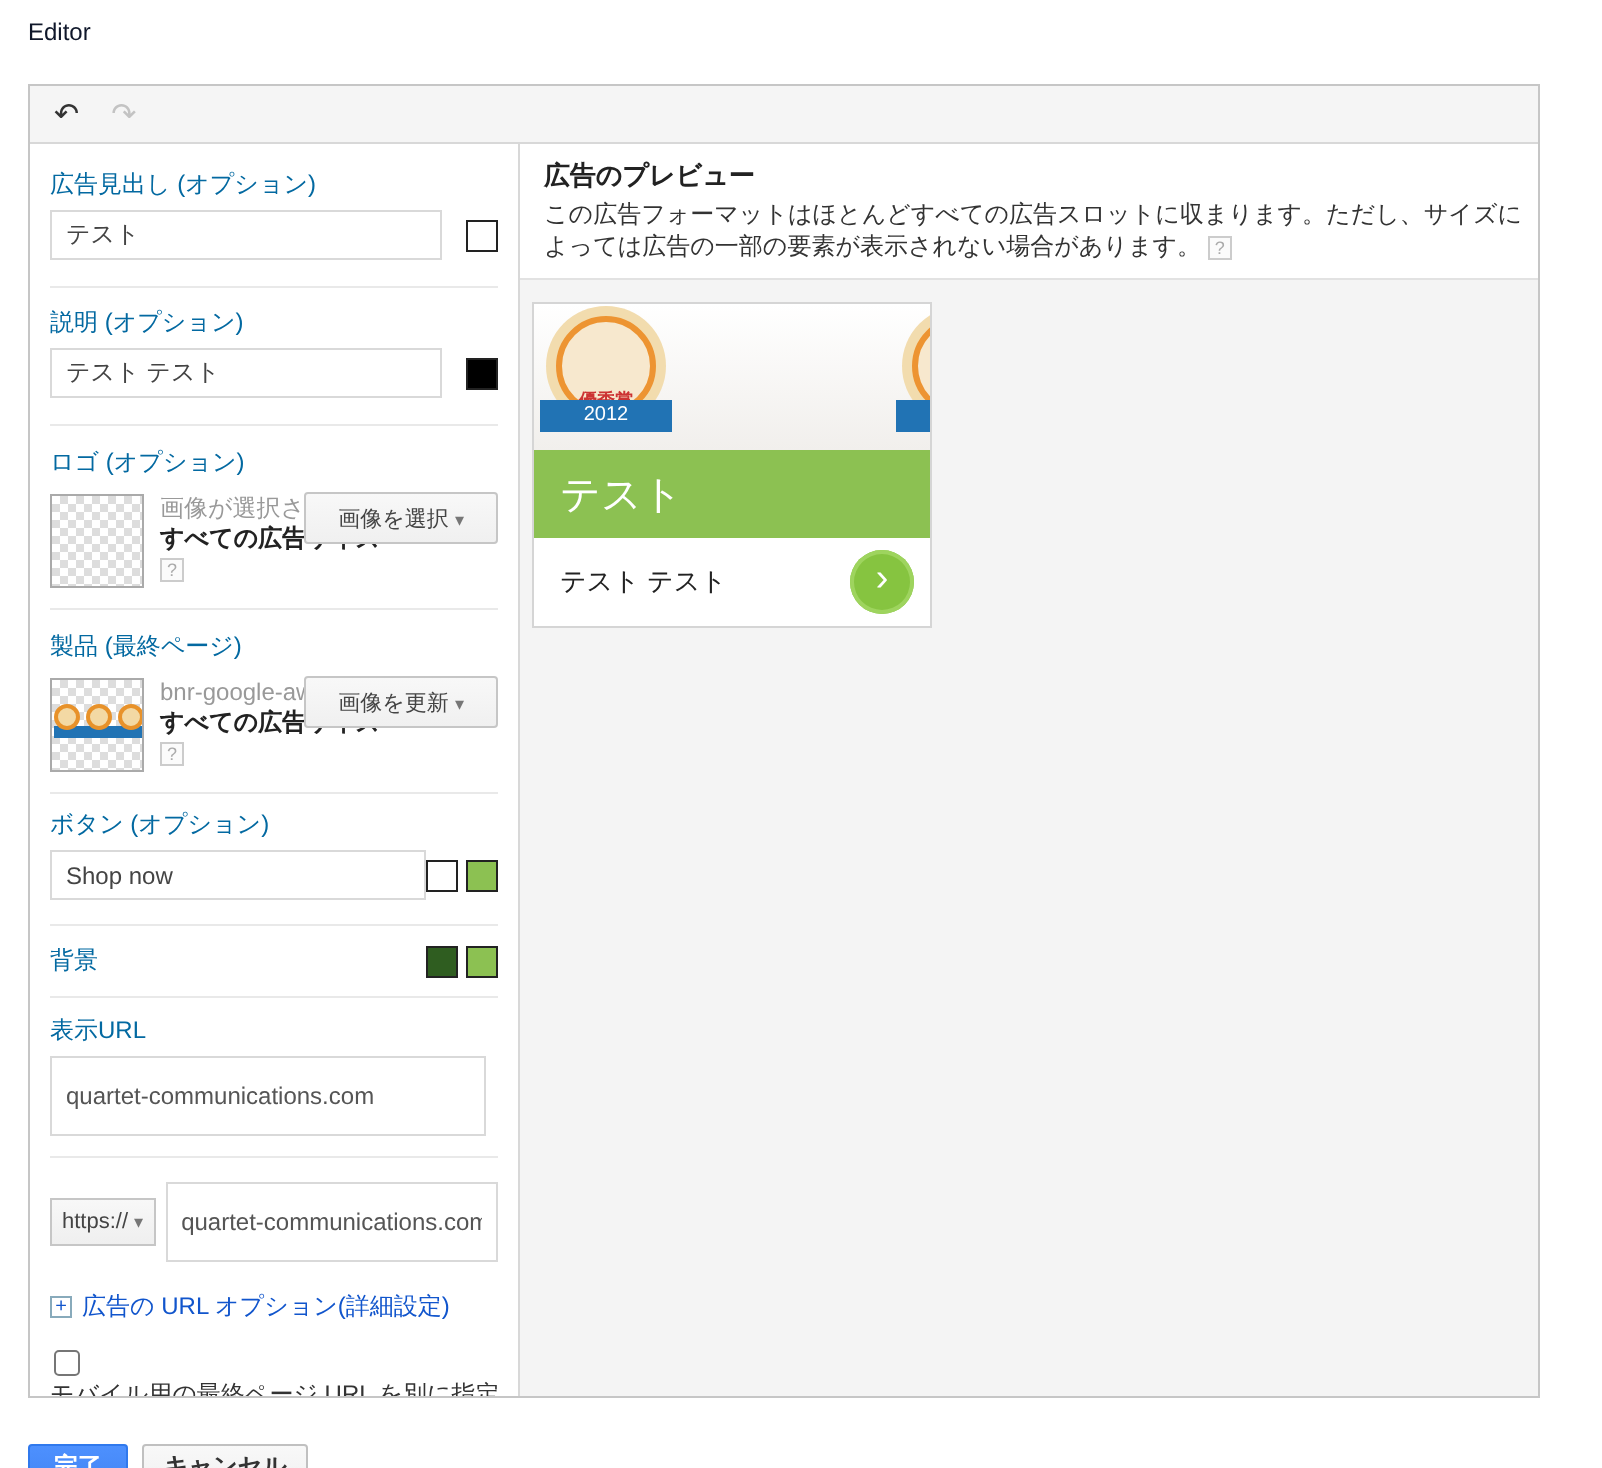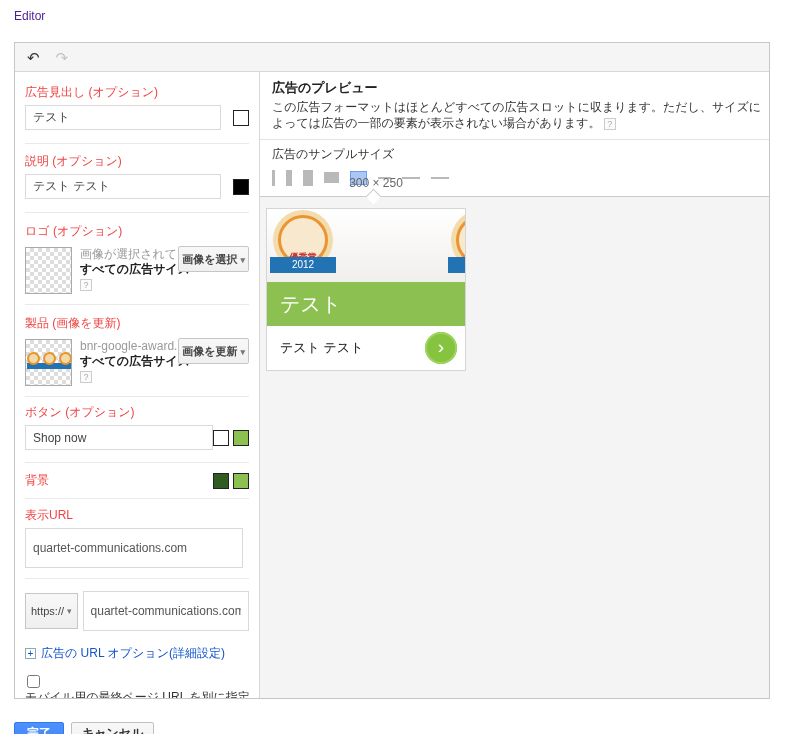--- a/index.html
+++ b/index.html
@@ -1,37 +1,37 @@
 <!DOCTYPE html>
 <html><head>
 <meta charset="utf-8">
 <style>
   * { margin:0; padding:0; box-sizing:border-box; }
   html,body { width:801px; height:734px; background:#fff;
     font-family:"Liberation Sans","DejaVu Sans",sans-serif; color:#333; overflow:hidden; }
 
-  .editor-title { position:absolute; left:14px; top:9px; font-size:12px; color:#4c1d95; }
+  .editor-title { position:absolute; left:14px; top:9px; font-size:12px; color:#0f172a; }
 
   .panel { position:absolute; left:14px; top:42px; width:756px; height:657px;
     border:1px solid #c6c6c6; background:#fff; display:flex; flex-direction:column; }
 
   .toolbar { height:29px; background:#f5f5f5; border-bottom:1px solid #d8d8d8;
     display:flex; align-items:center; padding-left:12px; gap:16px; flex:0 0 auto; }
   .tool-icon { font-size:15px; line-height:1; cursor:pointer; }
   .tool-undo { color:#333; }
   .tool-redo { color:#c3c3c3; }
 
   .content { flex:1; display:flex; min-height:0; }
 
   
   .left-col { width:245px; flex:0 0 245px; border-right:1px solid #d8d8d8;
     padding:0 10px; overflow:hidden; font-size:12px; }
   .sec { border-bottom:1px solid #e9e9e9; }
   .sec:last-child { border-bottom:none; }
-  .field-label { color:#ef4444; margin-bottom:4px; }
+  .field-label { color:#0369a1; margin-bottom:4px; }
   .txt-input { width:196px; height:25px; border:1px solid #d9d9d9; padding:0 7px;
     font-size:12px; color:#444; font-family:inherit; background:#fff; }
   .row-between { display:flex; align-items:center; justify-content:space-between; }
   .swatch { width:16px; height:16px; border:1px solid #222; cursor:pointer; flex:0 0 auto; }
   .swatch + .swatch { margin-left:4px; }
 
   .sec-headline { padding:12px 0 13px; }
   .sec-desc { padding:9px 0 13px; }
   .sec-img { padding:10px 0 10px; position:relative; }
   .img-row { display:flex; margin-top:7px; }
@@ -44,34 +44,34 @@
   .mini-badges { position:absolute; top:12px; left:1px; width:45px; height:20px; }
   .mini-ribbon { position:absolute; top:11px; left:0; width:45px; height:6px; background:#2173b4; }
   .mini-badge { position:absolute; top:0; width:13px; height:13px; border-radius:50%;
     background:#f3d9a4; border:2px solid #e8922a; }
   .img-meta { margin-left:8px; line-height:15px; }
   .muted { color:#999; }
   .bold-line { font-weight:bold; color:#222; }
   .help-icon { display:inline-block; width:12px; height:12px; border:1px solid #ccc;
     background:#fbfbfb; color:#aaa; font-size:9px; line-height:11px; text-align:center;
     vertical-align:middle; cursor:pointer; }
-  .img-btn { position:absolute; right:0; top:33px; height:26px; padding:0 3px;
+  .img-btn { position:absolute; right:0; top:33px; height:26px; padding:0 16px;
     background:linear-gradient(#f8f8f8,#f0f0f0); border:1px solid #c6c6c6; border-radius:2px;
-    font-size:11px; font-weight:bold; color:#444; cursor:pointer; white-space:nowrap; }
+    font-size:11px; font-weight:normal; color:#444; cursor:pointer; white-space:nowrap; }
   .caret { color:#777; font-size:9px; }
 
   .sec-button { padding:7px 0 12px; }
   .sec-button .txt-input { width:194px; }
   .sec-bg { padding:9px 0 9px; }
   .sec-url { padding:8px 0 10px; }
   .url-input { width:218px; height:40px; border:1px solid #d9d9d9; padding:0 7px;
     font-size:12px; color:#555; font-family:inherit; }
   .sec-final { padding:8px 0 10px; }
   .final-row { display:flex; align-items:center; margin-top:4px; }
-  .proto-select { height:36px; padding:0 5px; background:linear-gradient(#f8f8f8,#efefef);
+  .proto-select { height:24px; padding:0 5px; background:linear-gradient(#f8f8f8,#efefef);
     border:1px solid #c6c6c6; font-size:11px; color:#444; display:flex; align-items:center;
     gap:3px; cursor:pointer; flex:0 0 auto; }
   .final-row .url-input { width:166px; margin-left:5px; }
   .url-opt-link { margin-top:14px; color:#1155cc; font-size:12px; cursor:pointer;
     display:flex; align-items:center; gap:5px; }
   .expand-icon { display:inline-block; width:11px; height:11px; border:1px solid #8ab;
     color:#1155cc; font-size:10px; line-height:9px; text-align:center; background:#fff; }
   .mobile-check { margin-top:13px; font-size:12px; color:#333; line-height:16px; width:225px; }
   .mobile-check input { display:block; margin:0 0 1px 2px; width:13px; height:13px; }
 
@@ -175,21 +175,21 @@
             <span class="help-icon">?</span>
           </div>
         </div>
         <button class="img-btn">
           <span>画像を選択</span>
           <span class="caret">▾</span>
         </button>
       </div>
 
       <div class="sec sec-img">
-        <div class="field-label">製品 (画像を更新)</div>
+        <div class="field-label">製品 (最終ページ)</div>
         <div class="img-row">
           <div class="checker">
             <div class="mini-badges">
               <span class="mini-ribbon"></span>
               <span class="mini-badge" style="left:0"></span>
               <span class="mini-badge" style="left:16px"></span>
               <span class="mini-badge" style="left:32px"></span>
             </div>
           </div>
           <div class="img-meta">
@@ -253,35 +253,20 @@
     <div class="right-col">
 
       <div class="preview-header">
         <div class="preview-title">広告のプレビュー</div>
         <div class="preview-desc">
           <span>この広告フォーマットはほとんどすべての広告スロットに収まります。ただし、サイズによっては広告の一部の要素が表示されない場合があります。</span>
           <span class="help-icon">?</span>
         </div>
       </div>
 
-      <div class="sample-sec">
-        <div class="sample-label">広告のサンプルサイズ</div>
-        <div class="size-icons">
-          <span class="sz sz-v1"></span>
-          <span class="sz sz-v2"></span>
-          <span class="sz sz-v3"></span>
-          <span class="sz sz-r1"></span>
-          <span class="sz-sel"></span>
-          <span class="sz sz-h1"></span>
-          <span class="sz sz-h2"></span>
-          <span class="sz sz-h3"></span>
-        </div>
-        <div class="size-caption">300 × 250</div>
-        <div class="notch"></div>
-      </div>
 
       <div class="preview-area">
         <div class="ad-box">
           <div class="ad-img">
             <div class="badge badge-1">
               <div class="badge-circle">
                   <span class="badge-title">優秀賞</span>
                 </div>
               <div class="badge-ribbon">2012</div>
             </div>

